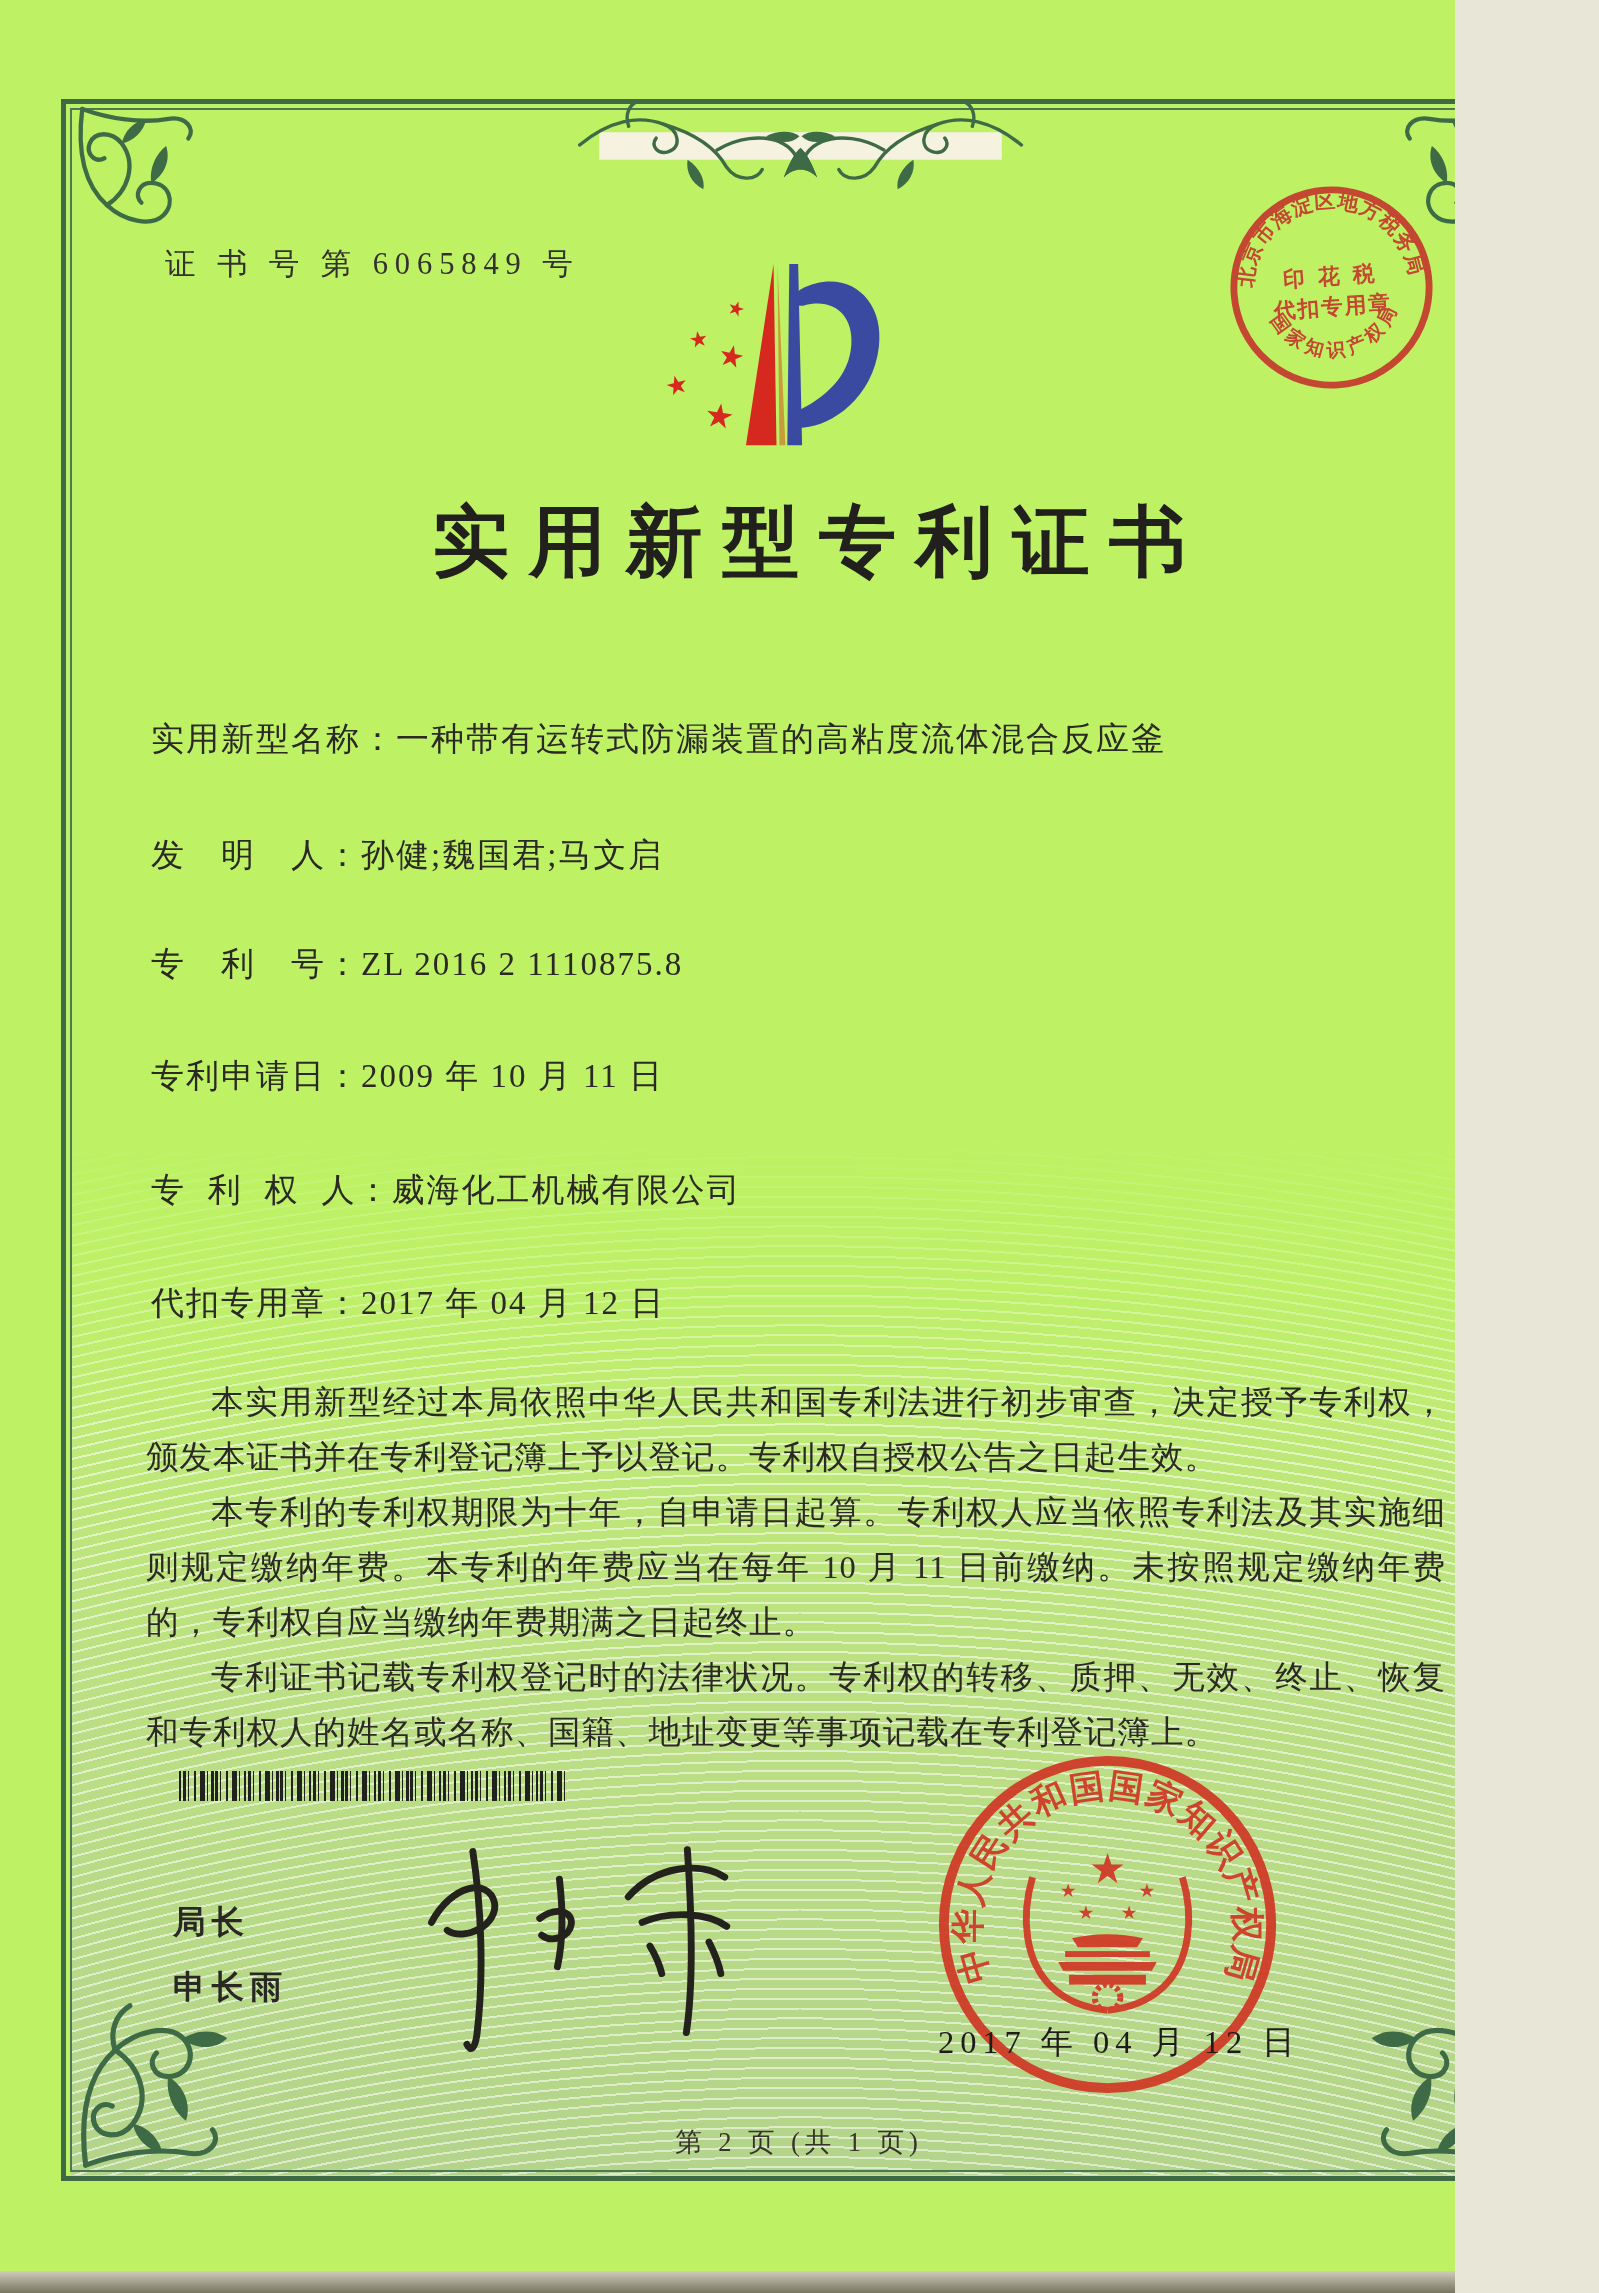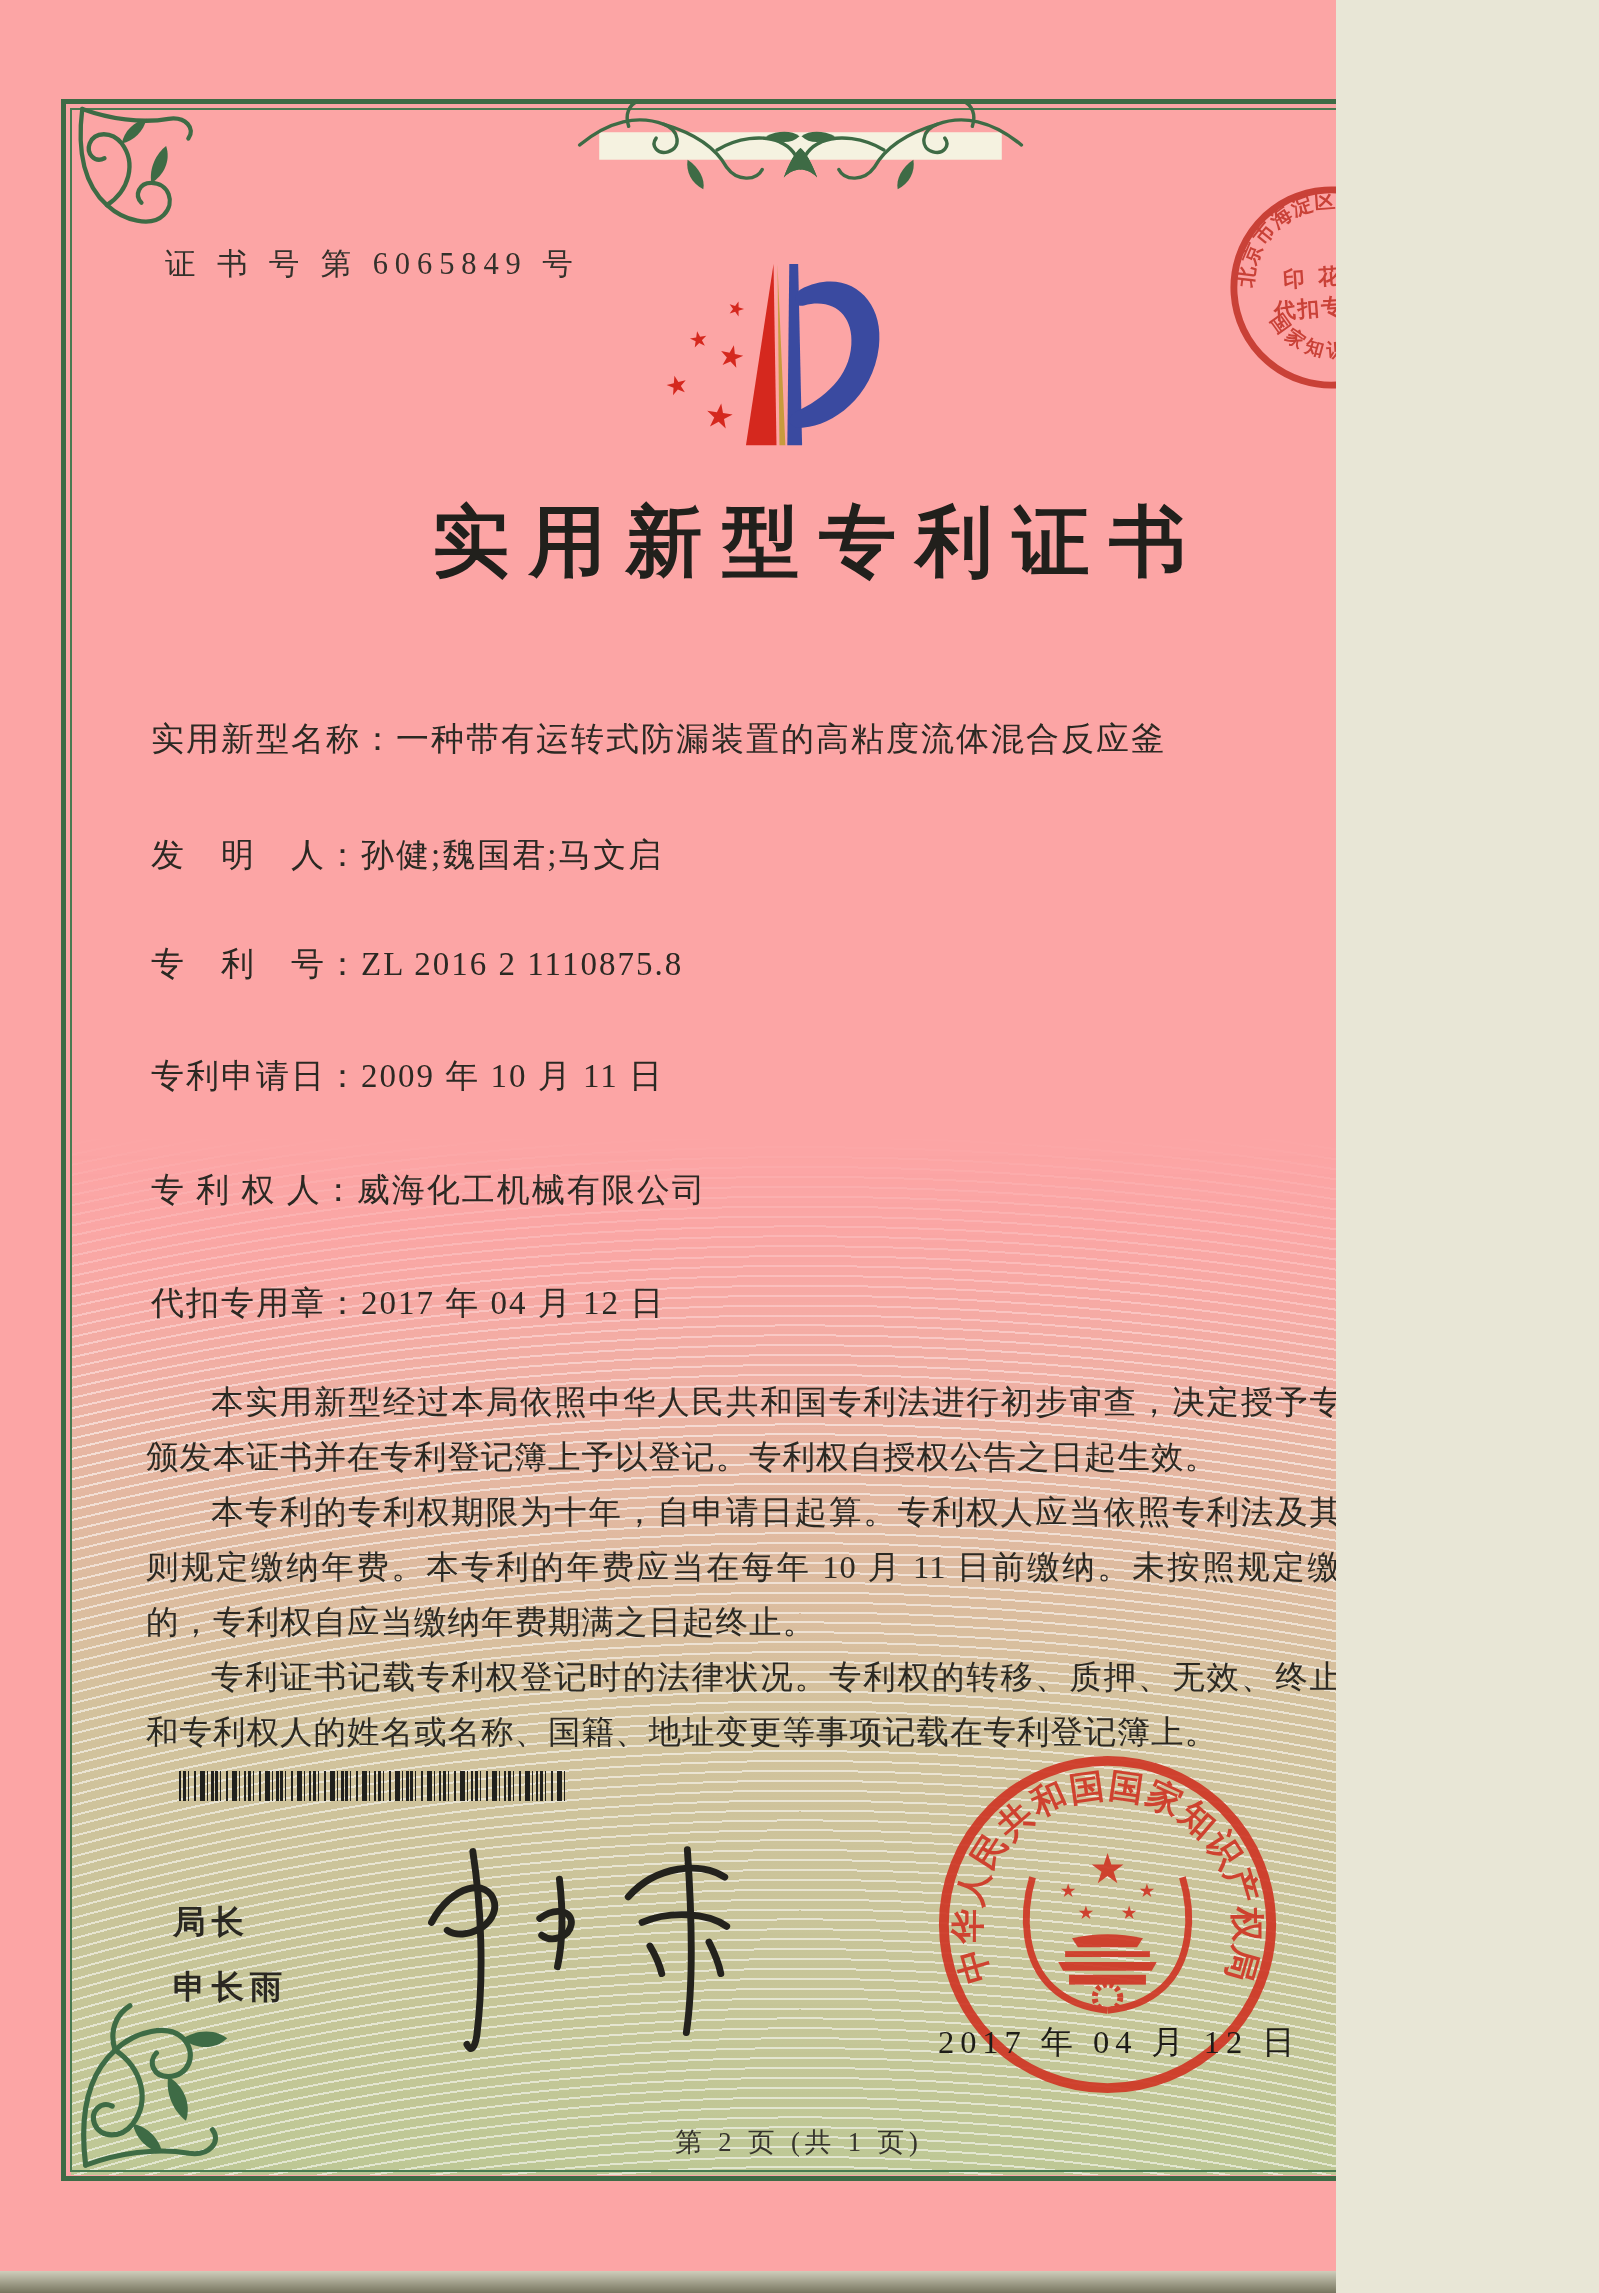--- a/index.html
+++ b/index.html
@@ -1,19 +1,19 @@
 <!DOCTYPE html>
 <html><head>
 <meta charset="utf-8">
 <style>
   html,body{margin:0;padding:0;background:#e8e6d6;}
   .page{
     position:relative;
-    width:1336px;height:2293px;
-    background:#fca5a5;
+    width:1455px;height:2293px;
+    background:#bef264;
     overflow:hidden;
     font-family:"Liberation Serif","DejaVu Serif",serif;
     color:#27251f;
   }
   
   .cert-border{
     position:absolute;left:61px;top:99px;width:1476px;height:2082px;
     border:5.9px solid #3e6b45;
     box-sizing:border-box;
   }
@@ -190,21 +190,21 @@
   </div>
   <div class="abs field" style="top:833px;">
     <span class="lab">发　明　人：</span><span>孙健;魏国君;马文启</span>
   </div>
   <div class="abs field" style="top:942px;">
     <span class="lab">专　利　号：</span><span>ZL 2016 2 1110875.8</span>
   </div>
   <div class="abs field" style="top:1054px;">
     <span class="lab">专利申请日：</span><span>2009 年 10 月 11 日</span>
   </div>
-  <div class="abs field" style="top:1168px;">
+  <div class="abs field" style="top:1168px;font-family:Liberation Mono, monospace;">
     <span class="lab">专 利 权 人：</span><span>威海化工机械有限公司</span>
   </div>
   <div class="abs field" style="top:1281px;">
     <span class="lab">代扣专用章：</span><span>2017 年 04 月 12 日</span>
   </div>
 
   <div class="abs body-text">
     <p>本实用新型经过本局依照中华人民共和国专利法进行初步审查，决定授予专利权，颁发本证书并在专利登记簿上予以登记。专利权自授权公告之日起生效。</p>
     <p>本专利的专利权期限为十年，自申请日起算。专利权人应当依照专利法及其实施细则规定缴纳年费。本专利的年费应当在每年 10 月 11 日前缴纳。未按照规定缴纳年费的，专利权自应当缴纳年费期满之日起终止。</p>
     <p>专利证书记载专利权登记时的法律状况。专利权的转移、质押、无效、终止、恢复和专利权人的姓名或名称、国籍、地址变更等事项记载在专利登记簿上。</p>

